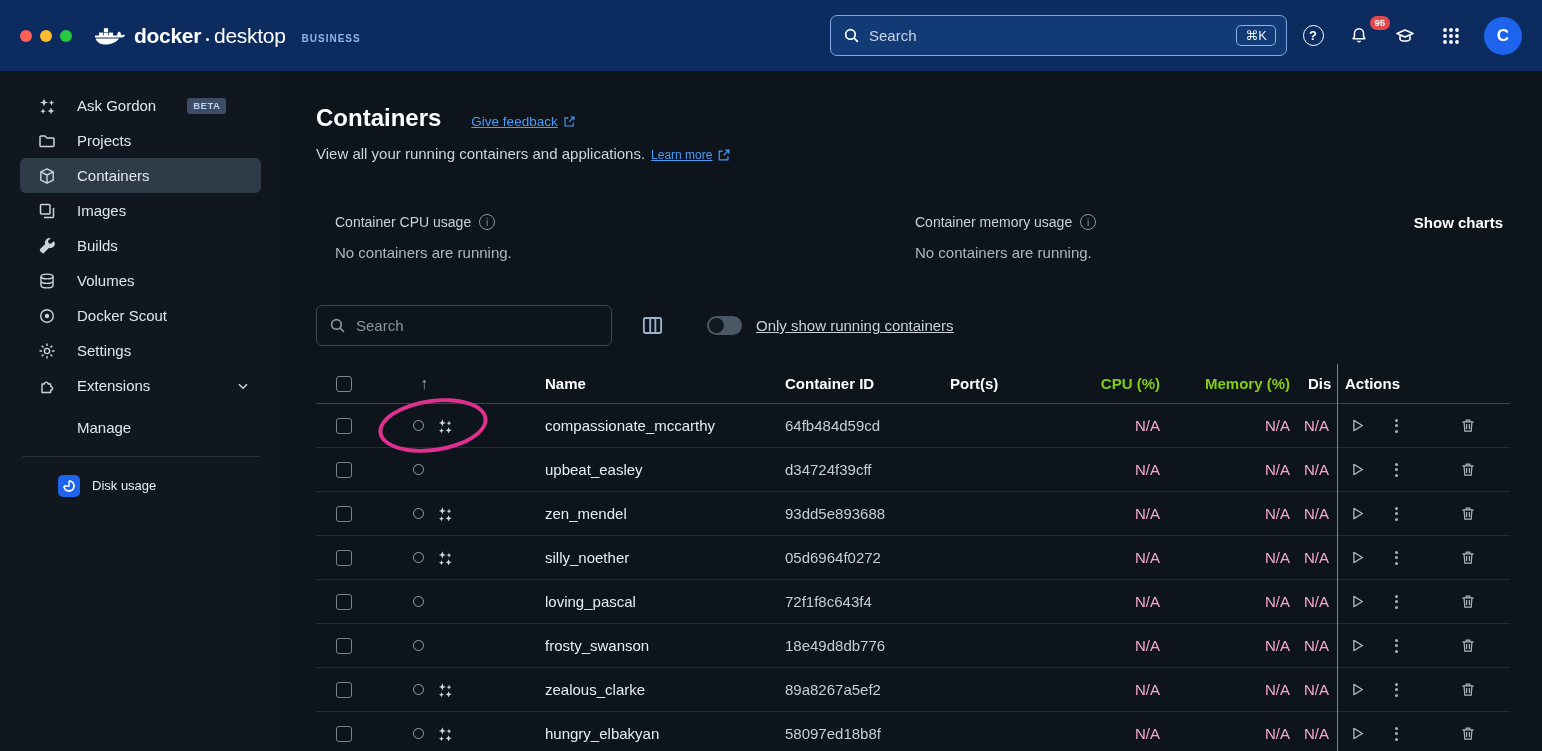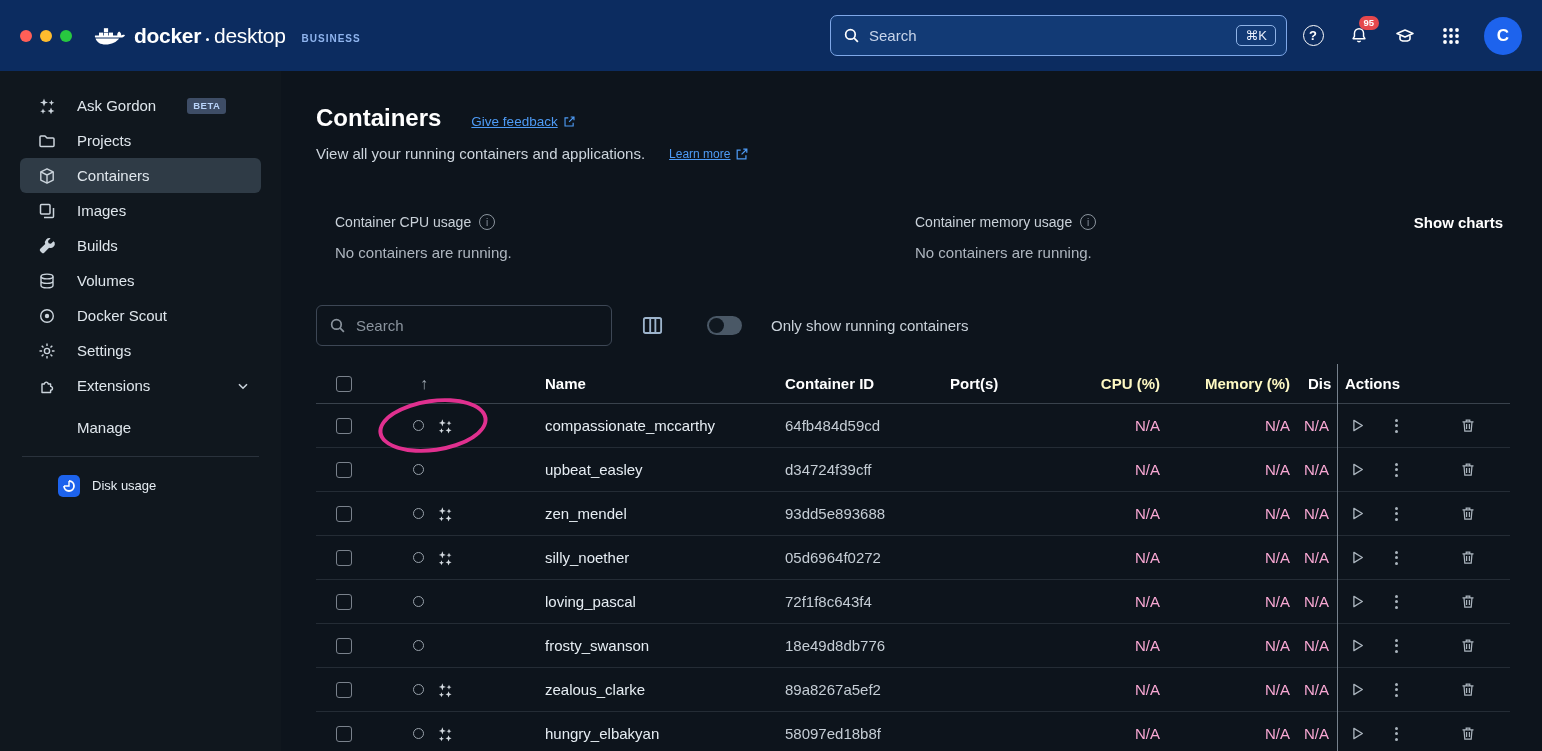--- a/index.html
+++ b/index.html
@@ -25,21 +25,21 @@
   .top-search input { flex:1; background:transparent; border:none; outline:none;
     color:#e6edf3; font-size:15px; margin-left:9px; font-family:inherit;}
   .top-search input::placeholder { color:#c7d4ea; }
   .kbd { border:1px solid #8fb3e6; border-radius:5px; color:#e8eefb; font-size:13px;
     padding:2px 8px; }
   .top-icons { margin-left:auto; display:flex; align-items:center; gap:20px; }
   .icon-btn { width:26px; height:26px; display:flex; align-items:center; justify-content:center;
     color:#fff; position:relative; cursor:pointer; }
   .help-circle { width:21px; height:21px; border:1.6px solid #fff; border-radius:50%;
     display:flex; align-items:center; justify-content:center; font-size:13px; font-weight:700; color:#fff;}
-  .badge-count { position:absolute; top:-7px; left:13px; background:#e5484d; color:#fff;
+  .badge-count { position:absolute; top:-7px; left:24px; background:#e5484d; color:#fff;
     font-size:9.5px; font-weight:700; border-radius:8px; padding:1.5px 4.5px; }
   .avatar { width:38px; height:38px; border-radius:50%; background:#1d63ed; color:#fff;
     font-size:17px; font-weight:600; display:flex; align-items:center; justify-content:center; }
 
   
   .shell { display:flex; height:680px; }
   .sidebar { width:281px; background:#10171e; padding-top:17px; flex:none; }
   .side-item { height:35px; margin:0 20px; padding:0 10px 0 18px; border-radius:6px;
     display:flex; align-items:center; gap:21px; font-size:15px; color:#dfe6ec; cursor:pointer; }
   .side-item.active { background:#2f3b46; }
@@ -54,57 +54,57 @@
   .disk-icon { width:22px; height:22px; border-radius:5px; background:#1d63ed;
     display:flex; align-items:center; justify-content:center; }
 
   
   .main { flex:1; background:#0d141c; padding:33px 32px 0 35px; position:relative; overflow:hidden;}
   .title-row { display:flex; align-items:baseline; gap:30px; }
   .page-title { font-size:24px; font-weight:700; color:#fff; }
   a.link { color:#4e9bf5; font-size:13.5px; text-decoration:underline; display:inline-flex;
     align-items:center; gap:5px; cursor:pointer;}
   a.link.lg { font-size:12px;text-decoration:underline; }
-  .subtitle { margin-top:13px; font-size:15px; color:#ccd4dc; display:flex; align-items:center; gap:24px;}
+  .subtitle { margin-top:13px; font-size:15px; color:#ccd4dc; display:flex; align-items:flex-end; gap:6px;}
   .panels { margin-top:52px; display:flex; align-items:flex-start; }
   .panel { }
   .panel-cpu { margin-left:19px; width:580px; }
   .panel-title { font-size:14px; color:#c9d1d9; display:flex; align-items:center; gap:8px; }
   .info-i { width:16px; height:16px; border:1px solid #8b949e; border-radius:50%; color:#8b949e;
     font-size:10px; display:inline-flex; align-items:center; justify-content:center; font-style:normal;}
   .panel-empty { margin-top:14px; font-size:15px; color:#aeb6bf; }
   .show-charts { margin-left:auto; font-size:15px; font-weight:700; color:#fff; cursor:pointer; padding-right:7px;}
 
   .controls { margin-top:44px; display:flex; align-items:center; }
   .tbl-search { width:296px; height:41px; border:1px solid #3d4755; border-radius:6px;
     display:flex; align-items:center; padding:0 12px; color:#8b949e; }
   .tbl-search input { flex:1; background:transparent; border:none; outline:none; color:#e6edf3;
     font-size:15px; margin-left:10px; font-family:inherit; }
   .tbl-search input::placeholder { color:#8b949e; }
   .cols-icon { margin-left:29px; color:#9db4cc; cursor:pointer; display:flex; }
-  .toggle-wrap { margin-left:43px; display:flex; align-items:center; gap:29px;
-    font-size:15px; color:#c9d1d9; }
+  .toggle-wrap { margin-left:43px; display:flex; align-items:center; gap:14px;
+    font-size:15px; color:#c9d1d9;text-decoration:underline; }
   .toggle { width:35px; height:19px; border-radius:10px; background:#4a5866; position:relative; cursor:pointer;}
   .toggle .knob { position:absolute; left:2px; top:2px; width:15px; height:15px; border-radius:50%;
     background:#101820; }
 
   
   .table-wrap { position:relative; margin-top:18px; }
   .trow { display:grid;
     grid-template-columns:60px 154px 240px 165px 130px 95px 130px 47px 1fr;
     align-items:center; height:44px; border-bottom:1px solid #242c35; position:relative;}
   .thead { height:40px; border-bottom:1px solid #39424c; font-weight:700; color:#fff; font-size:15px;}
   .c-check { padding-left:20px; }
   .c-status { display:flex; align-items:center; gap:13px; padding-left:37px; }
   .thead .c-status { padding-left:44px; color:#9aa4ae; font-weight:400; font-size:16px;}
   .c-name,.c-id,.c-ports { padding-left:15px; font-size:15px; }
   .c-name { color:#e6edf3; } .c-id { color:#c5cdd5; }
   .thead .c-name,.thead .c-id,.thead .c-ports { color:#fff; }
   .c-num { text-align:right; font-size:15px; color:#f9a8d4; }
-  .thead .c-num { color:#fef9c3; }
+  .thead .c-num { color:#84cc16; }
   .c-disk { text-align:right; padding-right:8px; overflow:hidden; white-space:nowrap; }
   .thead .c-disk { text-align:left; padding-left:18px; }
   .c-actions { display:flex; align-items:center; padding-left:12px; padding-right:34px; color:#aab4bd;}
   .thead .c-actions { color:#fff; padding-left:8px; }
   .act-btn { width:16px; display:flex; justify-content:center; cursor:pointer; }
   .kebab { margin-left:26px; display:flex; flex-direction:column; gap:2.5px; cursor:pointer; padding:2px 4px;}
   .kebab i { width:3px; height:3px; border-radius:50%; background:#aab4bd; display:block; }
   .trash { margin-left:auto; cursor:pointer; display:flex; }
   input.cbx { appearance:none; width:16px; height:16px; border:1.5px solid #7a828c; border-radius:3px;
     background:transparent; cursor:pointer; display:block; }

